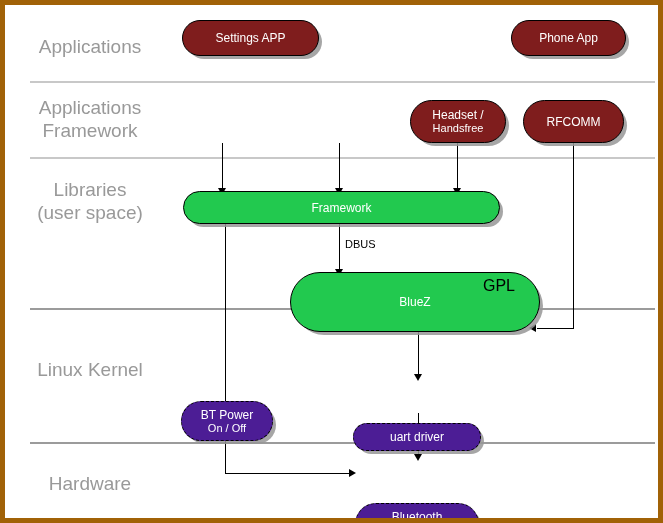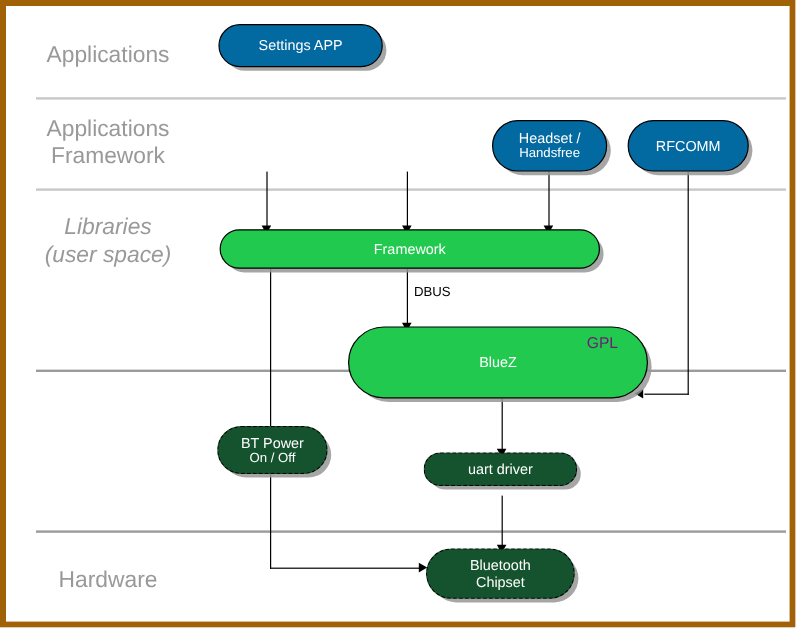--- a/index.html
+++ b/index.html
@@ -47,28 +47,28 @@
     flex-direction: column;
     align-items: center;
     justify-content: center;
     text-align: center;
     color: #ffffff;
     box-shadow: 4px 4px 0 -1px rgba(150,150,150,0.85);
     z-index: 5;
   }
   .node .l1 { font-size: 12px; line-height: 14px; }
   .node .l2 { font-size: 11px; line-height: 13px; }
-  .node.blue  { background: #0369a1; }
+  .node.blue  { background: #7f1d1d; }
   .node.green { background: #22c94f; }
-  .node.red   { background: #14532d; border-style: dashed; }
+  .node.red   { background: #4c1d95; border-style: dashed; margin-top: 46px; }
 
   .corner-tag {
     position: absolute;
-    color: #701a75;
-    font-size: 13px;
+    color: #000000;
+    font-size: 16px;
     line-height: 14px;
   }
 
   
   .seg {
     position: absolute;
     background: #000000;
     z-index: 2;
   }
   .seg.v { width: 1px; }
@@ -112,25 +112,26 @@
   <div class="divider" style="left:25px; top:303px; width:625px;"></div>
   <div class="divider" style="left:25px; top:437px; width:625px;"></div>
 
   <div class="layer-label" style="top:30px;">Applications</div>
 
   <div class="layer-label" style="top:91px;">
     <div>Applications</div>
     <div>Framework</div>
   </div>
 
-  <div class="layer-label" style="top:173px;font-style:italic;">
+  <div class="layer-label" style="top:173px;">
     <div>Libraries</div>
     <div>(user space)</div>
   </div>
 
+  <div class="layer-label" style="top:353px;">Linux Kernel</div>
 
   <div class="layer-label" style="top:467px;">Hardware</div>
 
   <div class="seg v" style="left:217px; top:138px; height:48px;"></div>
   <div class="arrow down" style="left:213px; top:183px;"></div>
 
   <div class="seg v" style="left:334px; top:138px; height:48px;"></div>
   <div class="arrow down" style="left:330px; top:183px;"></div>
 
   <div class="seg v" style="left:452px; top:138px; height:48px;"></div>
@@ -151,20 +152,23 @@
   <div class="seg v" style="left:413px; top:327px; height:45px;"></div>
   <div class="arrow down" style="left:409px; top:369px;"></div>
 
   <div class="seg v" style="left:413px; top:408px; height:44px;"></div>
   <div class="arrow down" style="left:409px; top:449px;"></div>
 
   <div class="node blue" style="left:177px; top:15px; width:137px; height:36px;">
     <span class="l1">Settings APP</span>
   </div>
 
+  <div class="node blue" style="left:506px; top:15px; width:115px; height:36px;">
+    <span class="l1">Phone App</span>
+  </div>
 
 
 
   <div class="node blue" style="left:405px; top:95px; width:96px; height:43px;">
     <span class="l1">Headset /</span>
     <span class="l2">Handsfree</span>
   </div>
 
   <div class="node blue" style="left:518px; top:95px; width:101px; height:43px;">
     <span class="l1">RFCOMM</span>

